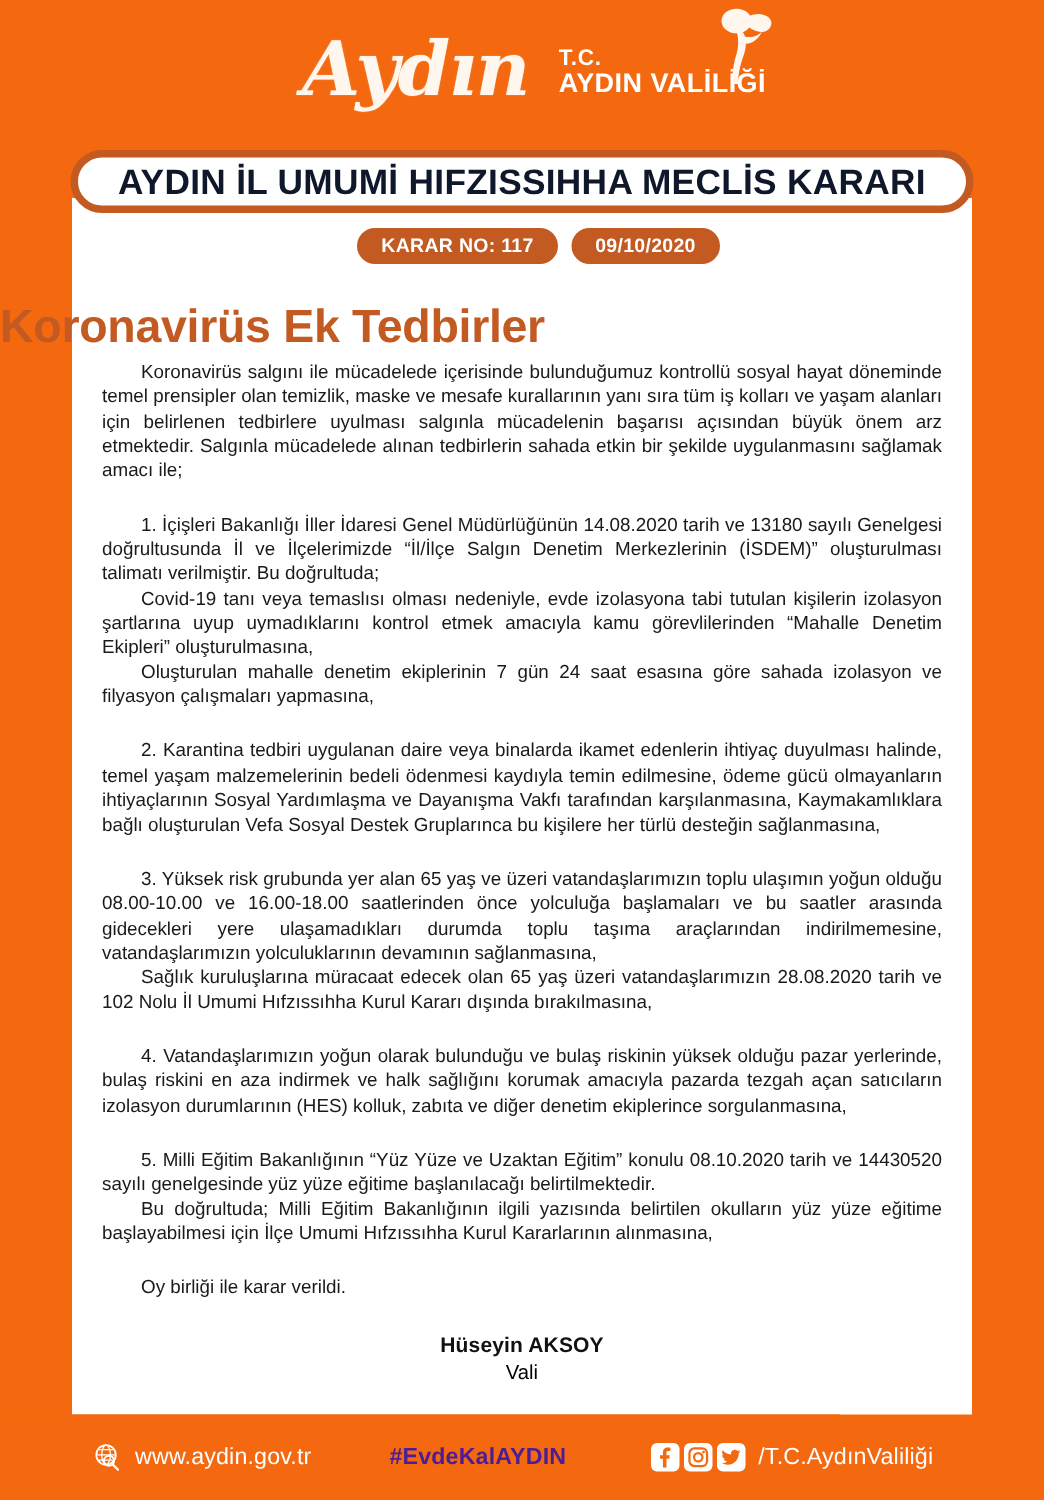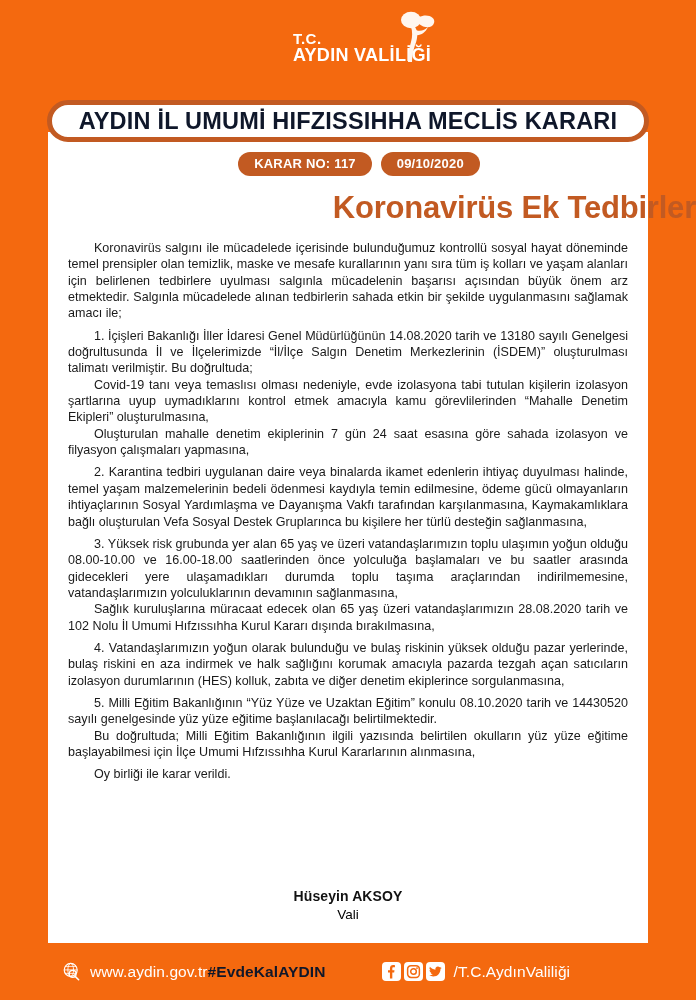--- a/index.html
+++ b/index.html
@@ -127,22 +127,22 @@
     border-radius: 12px;
     letter-spacing: .2px;
     white-space: nowrap;
   }
 
   
   .doc-title {
     position: absolute;
     left: 0;
     right: 0;
-    top: 190px;
-    text-align: right;
+    top: 200px;
+    text-align: left;
     color: #C25A22;
     font-size: 31px;
     font-weight: 700;
     letter-spacing: -.2px;
     z-index: 4;
   }
 
   
   .content {
     position: absolute;
@@ -152,21 +152,21 @@
     color: #1a1a1a;
     font-size: 12.55px;
     line-height: 16.35px;
   }
   .content p {
     margin: 0;
     text-align: justify;
     text-justify: inter-word;
     text-indent: 26px;
   }
-  .content p.gap-top { margin-top: 6px; }
+  .content p.gap-top { margin-top: 20px; }
 
   
   .signature {
     position: absolute;
     left: 0;
     right: 0;
     top: 888px;
     text-align: center;
   }
   .sig-name {
@@ -207,23 +207,24 @@
     margin-right: 9px;
     flex: 0 0 auto;
   }
   .f-site {
     color: #FFFFFF;
     font-size: 15.5px;
     font-weight: 400;
     letter-spacing: .1px;
   }
   .f-hash {
-    color: #0f172a;
+    color: #4c1d95;
     font-size: 15.5px;
     font-weight: 700;
+    margin-left: 52px;
     letter-spacing: .1px;
   }
   .f-social {
     display: flex;
     align-items: center;
     gap: 3px;
     margin-left: 56px;
   }
   .f-ico {
     width: 19px;
@@ -242,20 +243,21 @@
     font-weight: 400;
     margin-left: 9px;
     letter-spacing: .1px;
   }
 </style>
 </head>
 <body>
 
 <div class="logo-area">
   <div class="logo-wrap">
+    <div class="logo-script">Aydın</div>
     <svg class="logo-figure" viewBox="0 0 46 52" aria-hidden="true">
       <ellipse cx="20" cy="9" rx="10" ry="8.2" fill="#FFF6EE"></ellipse>
       <path d="M28 6 C36 2 45 6 43 12 C41 18 33 17 28 13 Z" fill="#FFF6EE"></path>
       <path d="M24 16 C27 20 27 27 24 34 C22 40 21 46 21 51 L17 51 C17 44 18 37 20 31 C21.5 26 21.5 20 20 16 Z" fill="#FFF6EE"></path>
       <path d="M22 18 C28 21 33 20 37 16 C34 23 27 26 22 23 Z" fill="#FFF6EE"></path>
     </svg>
     <div class="logo-right">
       <span class="logo-tc">T.C.</span>
       <span class="logo-val">AYDIN VALİLİĞİ</span>
     </div>

